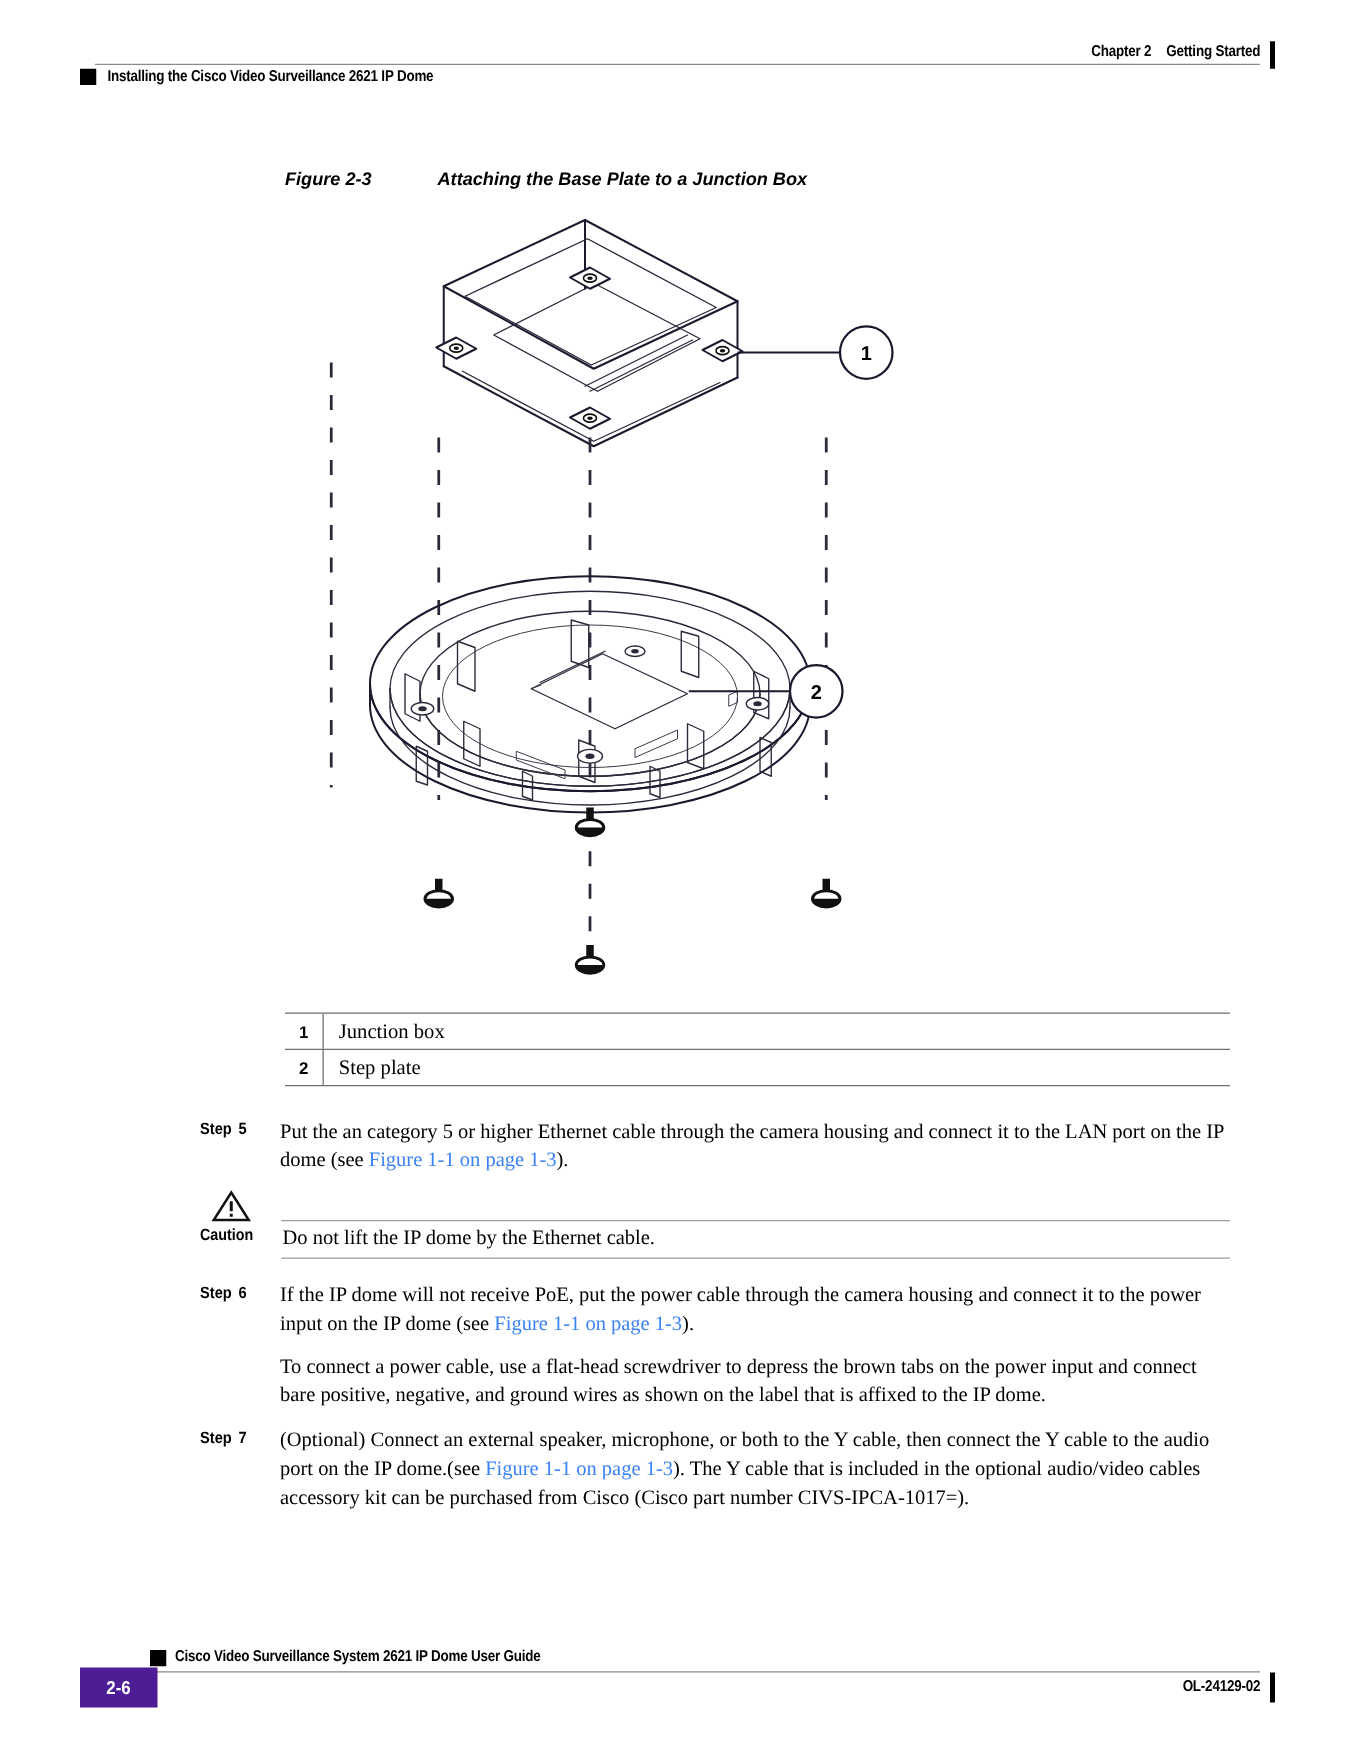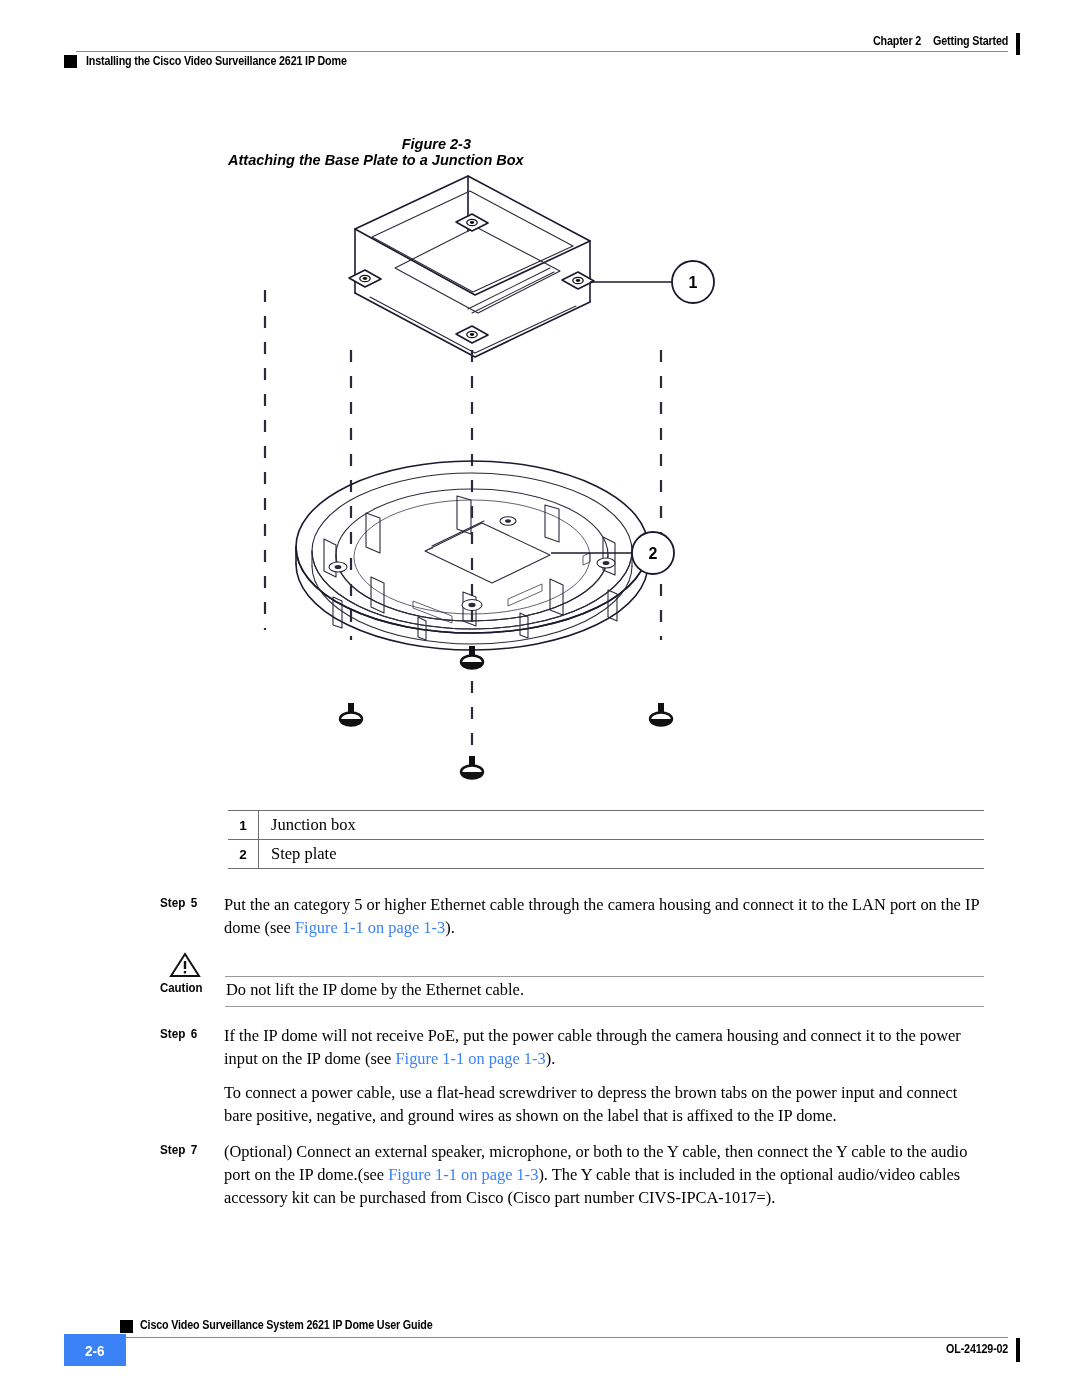--- a/index.html
+++ b/index.html
@@ -78,26 +78,25 @@
     height: 22px;
     background: #000;
   }
 
   
   .fig-caption {
     position: absolute;
     left: 228px;
     top: 136px;
     display: flex;
-    align-items: flex-end;
+    align-items: center;
     font-family: "Liberation Sans", sans-serif;
     font-weight: bold;
     font-style: italic;
     font-size: 14.5px;
-    flex-direction: column;
   }
   .fig-caption .fig-num { width: 122px; }
 
   
   .figure-area {
     position: absolute;
     left: 220px;
     top: 165px;
     width: 620px;
     height: 640px;
@@ -266,21 +265,21 @@
     top: 35px;
     height: 1px;
     background: #8a8a8a;
   }
   .ftr-pagebox {
     position: absolute;
     left: 64px;
     top: 32px;
     width: 62px;
     height: 32px;
-    background: #3b82f6;
+    background: #4c1d95;
     display: flex;
     align-items: center;
     justify-content: center;
   }
   .ftr-pagenum {
     color: #fff;
     font-family: "Liberation Sans", sans-serif;
     font-weight: bold;
     font-size: 15px;
     transform: scaleX(0.9);

